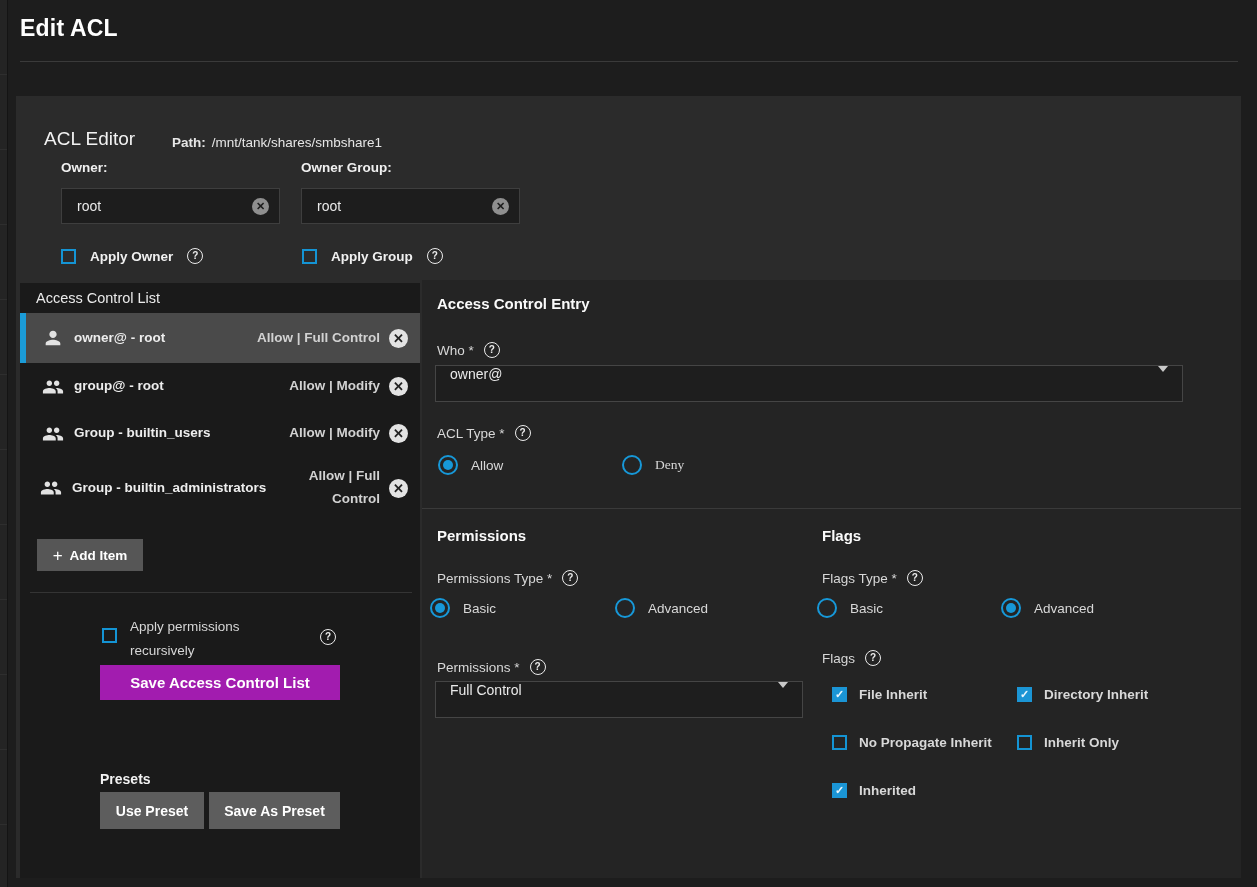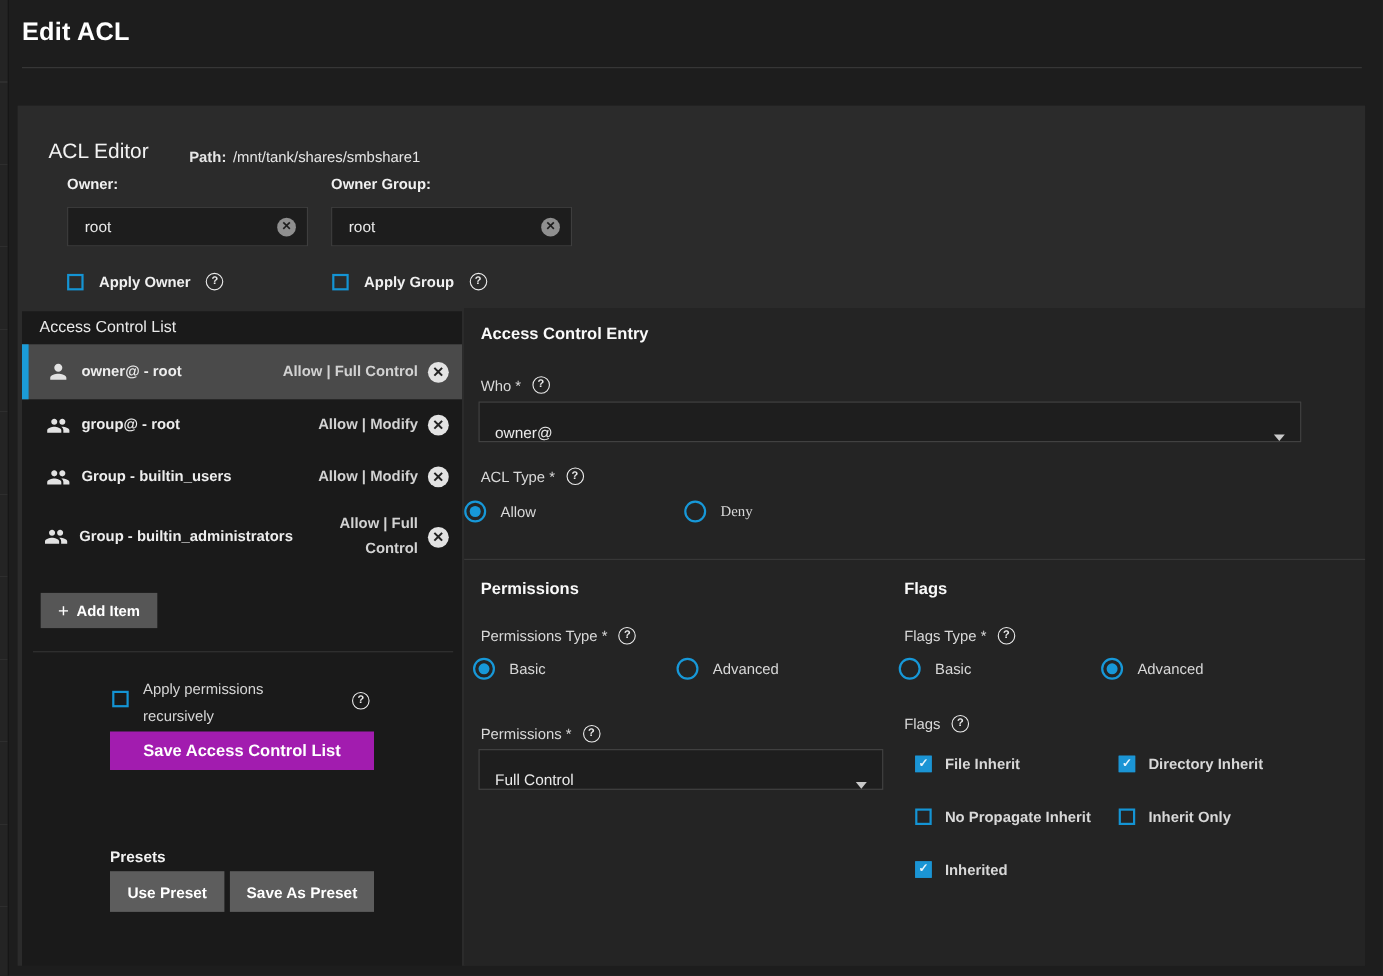--- a/index.html
+++ b/index.html
@@ -131,32 +131,32 @@
   .saveas-preset-btn { left:189px; width:131px; }
 
   
   .right-panel { left:406px; top:184px; width:819px; height:598px; background:#242424; }
   .section-title { font-size:15px; font-weight:bold; color:#fafafa; }
   .ace-title { left:15px; top:15px; }
   .rp-label { font-size:13.5px; color:#d8d8d8; display:flex; align-items:center; gap:10px; }
   .who-label { left:15px; top:62px; }
   .select {
     height:37px; background:#1e1e1e; border:1px solid #454545;
-    display:flex; align-items:flex-end; padding:0 14px; cursor:pointer;
+    display:flex; align-items:flex-start; padding:0 14px; cursor:pointer;
   }
   .select .val { flex:1; font-size:14px; color:#eaeaea; }
   .caret-icon {
     width:0; height:0; border-left:5px solid transparent; border-right:5px solid transparent;
     border-top:6px solid #c9c9c9; flex:none;
   }
   .who-select { left:13px; top:85px; width:748px; }
   .acltype-label { left:15px; top:145px; }
   .opt { display:flex; align-items:center; gap:13px; }
   .opt .opt-label { font-size:13.5px; color:#d8d8d8; }
-  .allow-opt { left:0; top:175px; }
+  .allow-opt { left:16px; top:175px; }
   .deny-opt { left:200px; top:175px;font-family:Liberation Serif, serif; }
   .rp-divider { left:0; top:228px; width:819px; height:1px; background:#3a3a3a; }
 
   .permissions-title { left:15px; top:247px; }
   .flags-title { left:400px; top:247px; }
   .permtype-label { left:15px; top:290px; }
   .flagstype-label { left:400px; top:290px; }
   .perm-basic-opt { left:8px; top:318px; }
   .perm-adv-opt { left:193px; top:318px; }
   .flags-basic-opt { left:395px; top:318px; }

